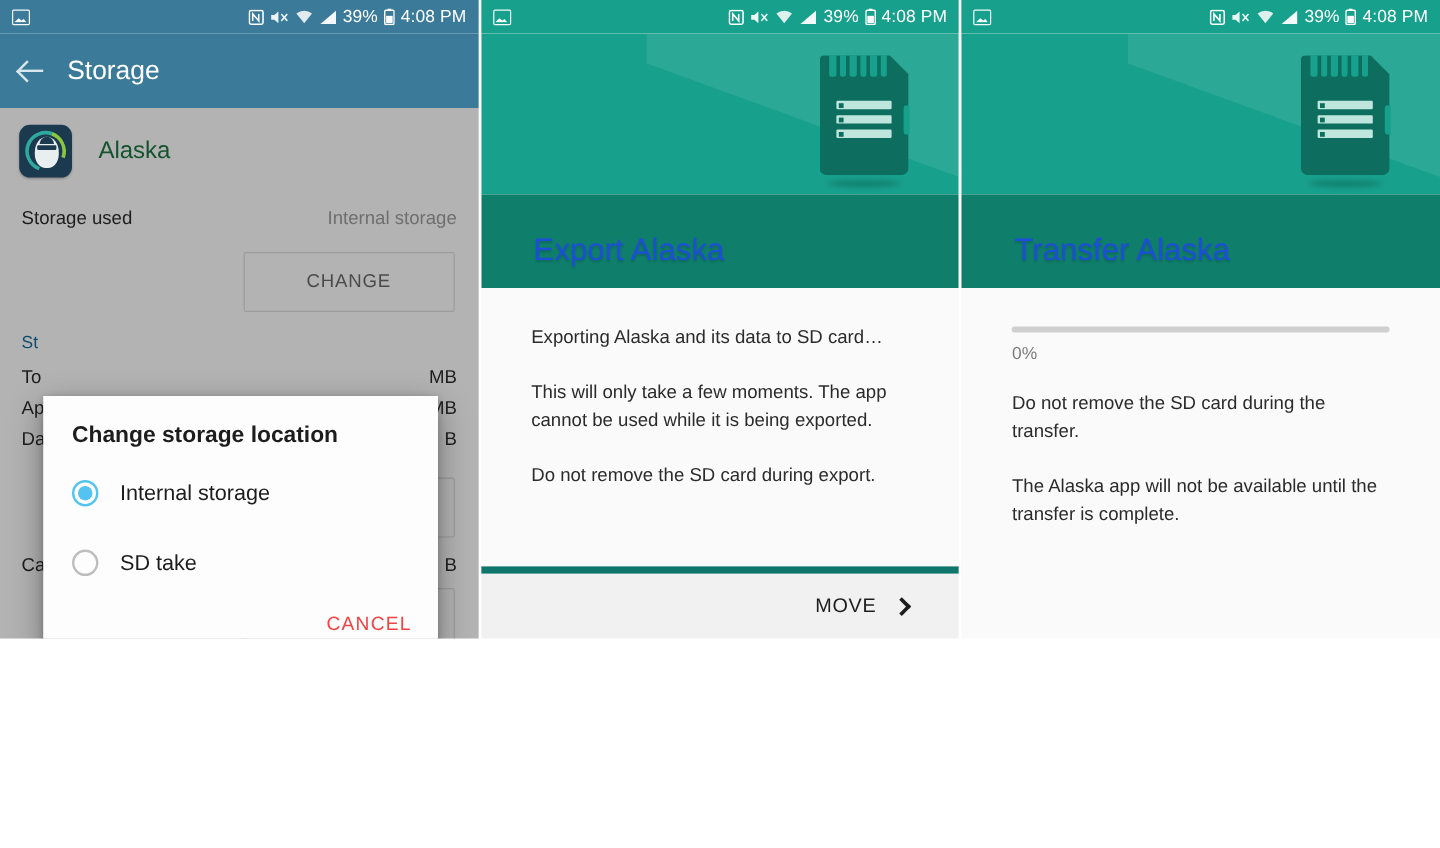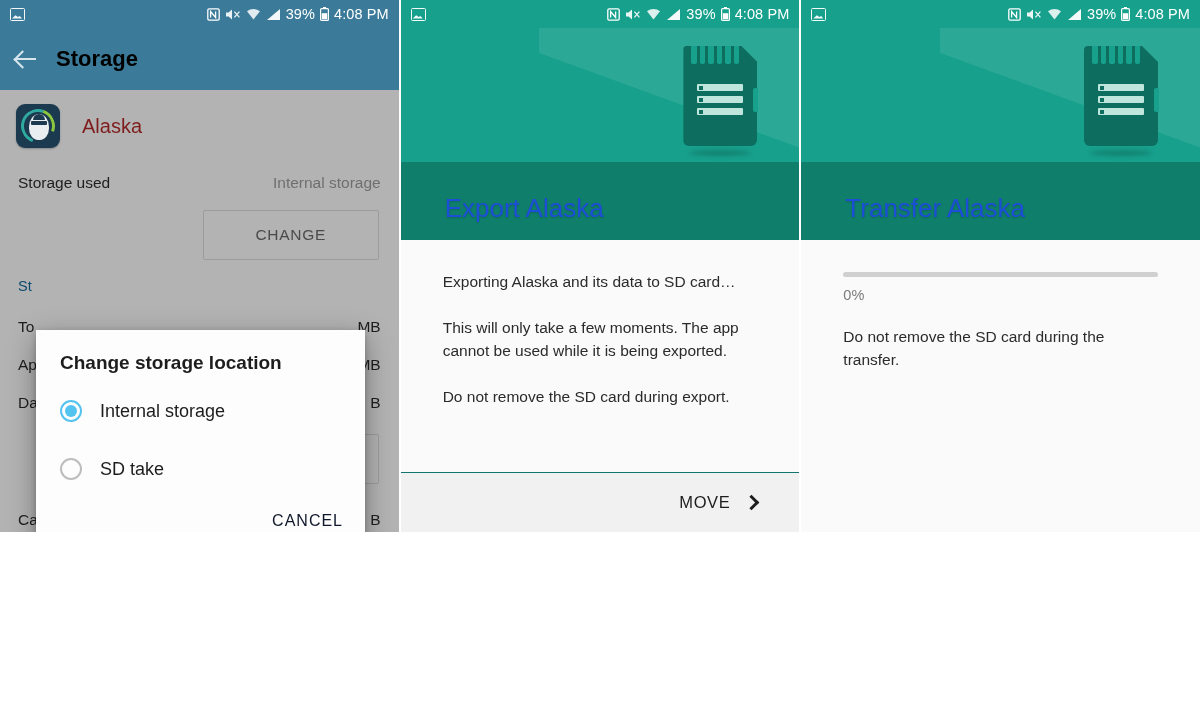--- a/index.html
+++ b/index.html
@@ -44,21 +44,21 @@
     padding-left: 14px; gap: 18px;
   }
   .back-arrow { width: 24px; height: 24px; position: relative; flex: none; }
   .back-arrow::before {
     content:""; position:absolute; top:11px; left:2px; width:20px; height:2.2px; background:#d8e6ee;
   }
   .back-arrow::after {
     content:""; position:absolute; top:5.5px; left:1.5px; width:11px; height:11px;
     border-left:2.2px solid #d8e6ee; border-bottom:2.2px solid #d8e6ee; transform:rotate(45deg);
   }
-  .appbar-title { font-size: 22px; color: #000000; font-weight: 700; }
+  .appbar-title { font-size: 22px; color: #ffffff; font-weight: 400; }
 
   .settings-body { position: relative; height: 617px; background: #b3b3b3; }
 
   .app-row { display: flex; align-items: center; height: 72px; padding: 0 0 0 16px; gap: 22px; }
   .app-icon {
     width: 44px; height: 44px; border-radius: 9px; flex: none;
     background: #1b3a4f; position: relative; overflow: hidden;
     box-shadow: 0 1px 2px rgba(0,0,0,.25);
   }
   .app-icon .ring {
@@ -69,37 +69,37 @@
   .app-icon .face {
     position:absolute; left:13px; top:10px; width:20px; height:26px; border-radius:50% 50% 45% 45%;
     background:#e9eef1;
   }
   .app-icon .face::before {
     content:""; position:absolute; left:2px; top:7px; width:16px; height:4px; background:#1b3a4f; border-radius:1px;
   }
   .app-icon .face::after {
     content:""; position:absolute; left:4px; top:0px; width:12px; height:6px; background:#1b3a4f; border-radius:6px 6px 0 0;
   }
-  .app-name { font-size: 20px; color: #7f1d1d; }
+  .app-name { font-size: 20px; color: #14532d; }
 
   .kv-row { display: flex; align-items: center; justify-content: space-between; padding: 0 18px; }
   .kv-key { font-size: 15.5px; color: #1d1d1d; }
   .kv-val { font-size: 15.5px; color: #6f6f6f; }
 
   .storage-used { height: 42px; }
 
   .btn-outline {
     border: 1px solid #9c9c9c; border-radius: 2px; background: transparent;
     font-size: 15.5px; color: #4a4a4a; letter-spacing: .7px;
     height: 50px; width: 176px; display:flex; align-items:center; justify-content:center;
   }
   .btn-right-wrap { display: flex; justify-content: flex-end; padding-right: 20px; }
 
   .section-head { font-size: 14.5px; color: #0c4a6e; padding: 18px 18px 8px 18px; }
-  .dim-row { height: 26px; margin-top: 12px; }
+  .dim-row { height: 26px; }
 
   
   .scrim { position: absolute; inset: 0; background: rgba(0,0,0,.0); }
   .dialog {
     position: absolute; left: 36px; top: 240px; width: 329px;
     background: #fdfdfd; box-shadow: 0 8px 26px rgba(0,0,0,.35), 0 2px 6px rgba(0,0,0,.2);
     padding: 22px 0 8px 0; z-index: 5;
   }
   .dialog-title { font-size: 19px; font-weight: bold; color: #1d1d1d; padding: 0 24px 8px 24px; }
   .radio-row { display: flex; align-items: center; gap: 18px; height: 58px; padding: 0 24px; }
@@ -109,21 +109,21 @@
   }
   .radio.checked { border-color: #54c3ef; }
   .radio.checked::after {
     content:""; position:absolute; left:50%; top:50%; transform:translate(-50%,-50%);
     width:12px; height:12px; border-radius:50%; background:#54c3ef;
   }
   .radio-label { font-size: 18px; color: #1d1d1d; }
   .dialog-actions { display: flex; justify-content: flex-end; padding: 14px 22px 10px 22px; }
   .btn-text {
     background: none; border: none; font-size: 16px; letter-spacing: 1px;
-    color: #0f172a; font-family: inherit;
+    color: #ef4444; font-family: inherit;
   }
 
   
   .hero { position: relative; height: 212px; overflow: hidden; }
   .hero-top {
     position: absolute; left:0; top:0; width:100%; height:134px; background:#17a08c;
   }
   .hero-top::after {
     content:""; position:absolute; right:0; top:0; width:260px; height:134px;
     background: linear-gradient(200deg, rgba(255,255,255,.09) 0%, rgba(255,255,255,.09) 52%, rgba(255,255,255,0) 52.5%);
@@ -161,21 +161,21 @@
   .para:last-child { margin-bottom: 0; }
 
   .progress-wrap { padding: 32px 42px 0 42px; background: #fafafa; }
   .progress-track { height: 5px; background: #d0d0d0; border-radius: 3px; width: 100%; }
   .progress-fill { height: 5px; background: #17a08c; border-radius: 3px; }
   .progress-label { font-size: 14.5px; color: #7b7b7b; margin-top: 10px; }
   .content-after-progress { padding: 22px 42px 0 42px; background:#fafafa; }
 
   .bottom-bar {
     position: absolute; left: 0; bottom: 0; width: 100%; height: 60px;
-    background: #f1f1f1; border-top: 1px solid #0f766e;
+    background: #f1f1f1; border-top: 6px solid #0f766e;
     display: flex; align-items: center; justify-content: flex-end; padding-right: 42px; gap: 16px;
   }
   .bottom-bar .label { font-size: 16.5px; letter-spacing: .6px; color:#1d1d1d; }
   .chev { width: 11px; height: 11px; border-right: 3px solid #1d1d1d; border-top: 3px solid #1d1d1d; transform: rotate(45deg); }
 </style>
 </head>
 <body>
 
 <div class="stage">
 
@@ -413,16 +413,17 @@
 
     <div class="progress-wrap">
       <div class="progress-track">
         <div class="progress-fill" id="progress-fill" style="width: 0%;"></div>
       </div>
       <div class="progress-label">0%</div>
     </div>
 
     <div class="content-after-progress">
       <p class="para">Do not remove the SD card during the transfer.</p>
+      <p class="para">The Alaska app will not be available until the transfer is complete.</p>
     </div>
   </div>
 
 </div>
 
 </body></html>

